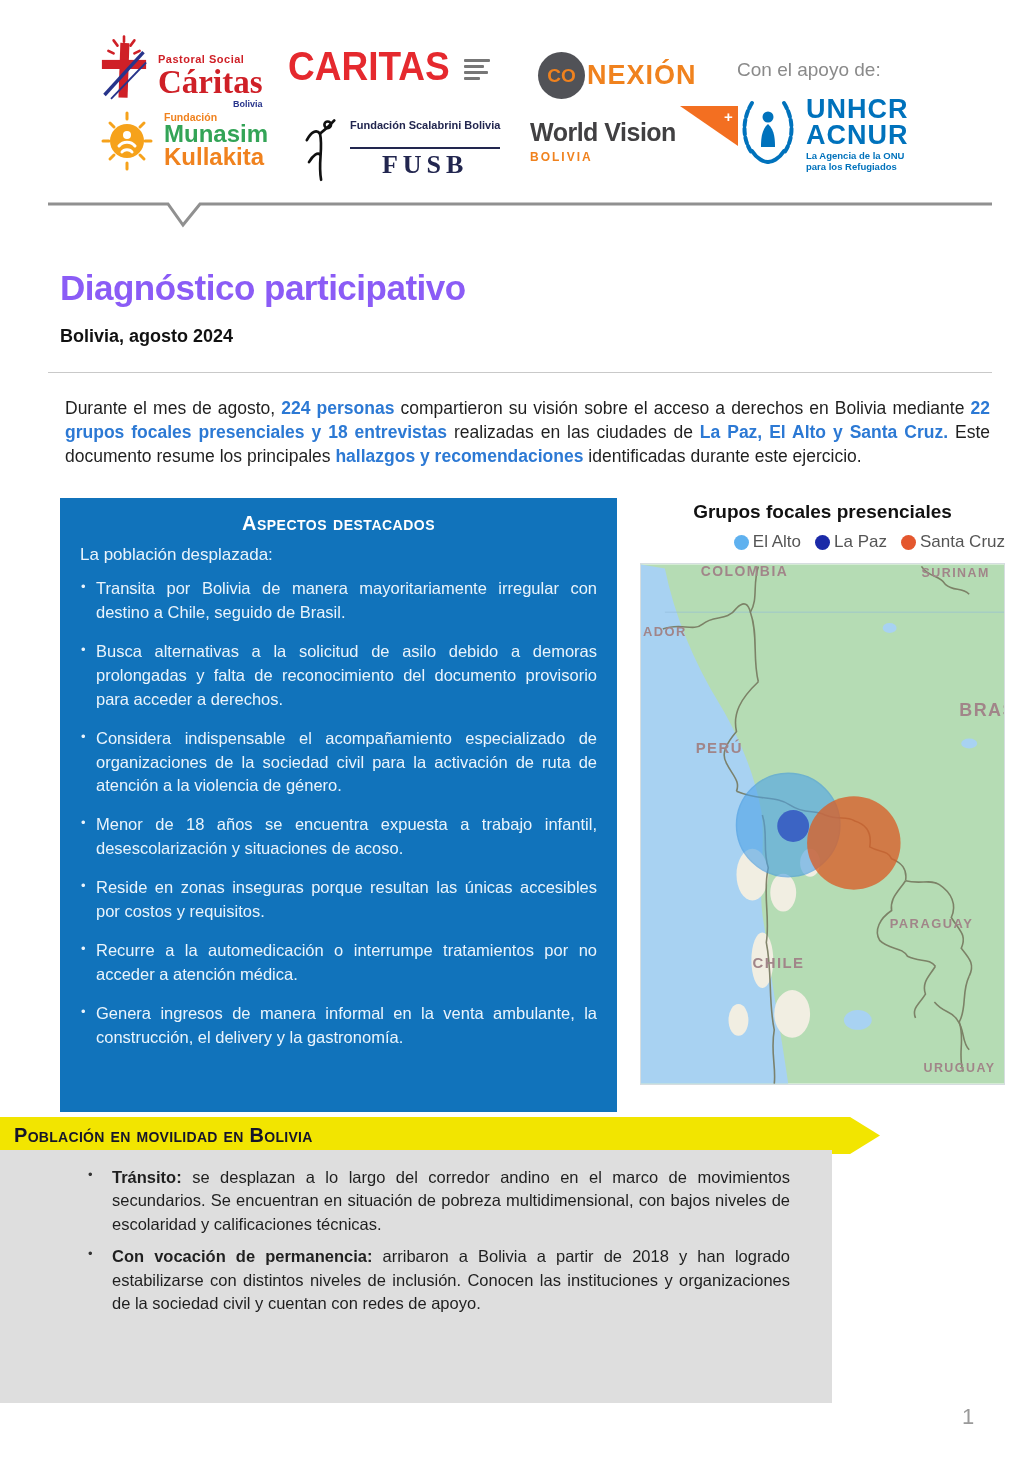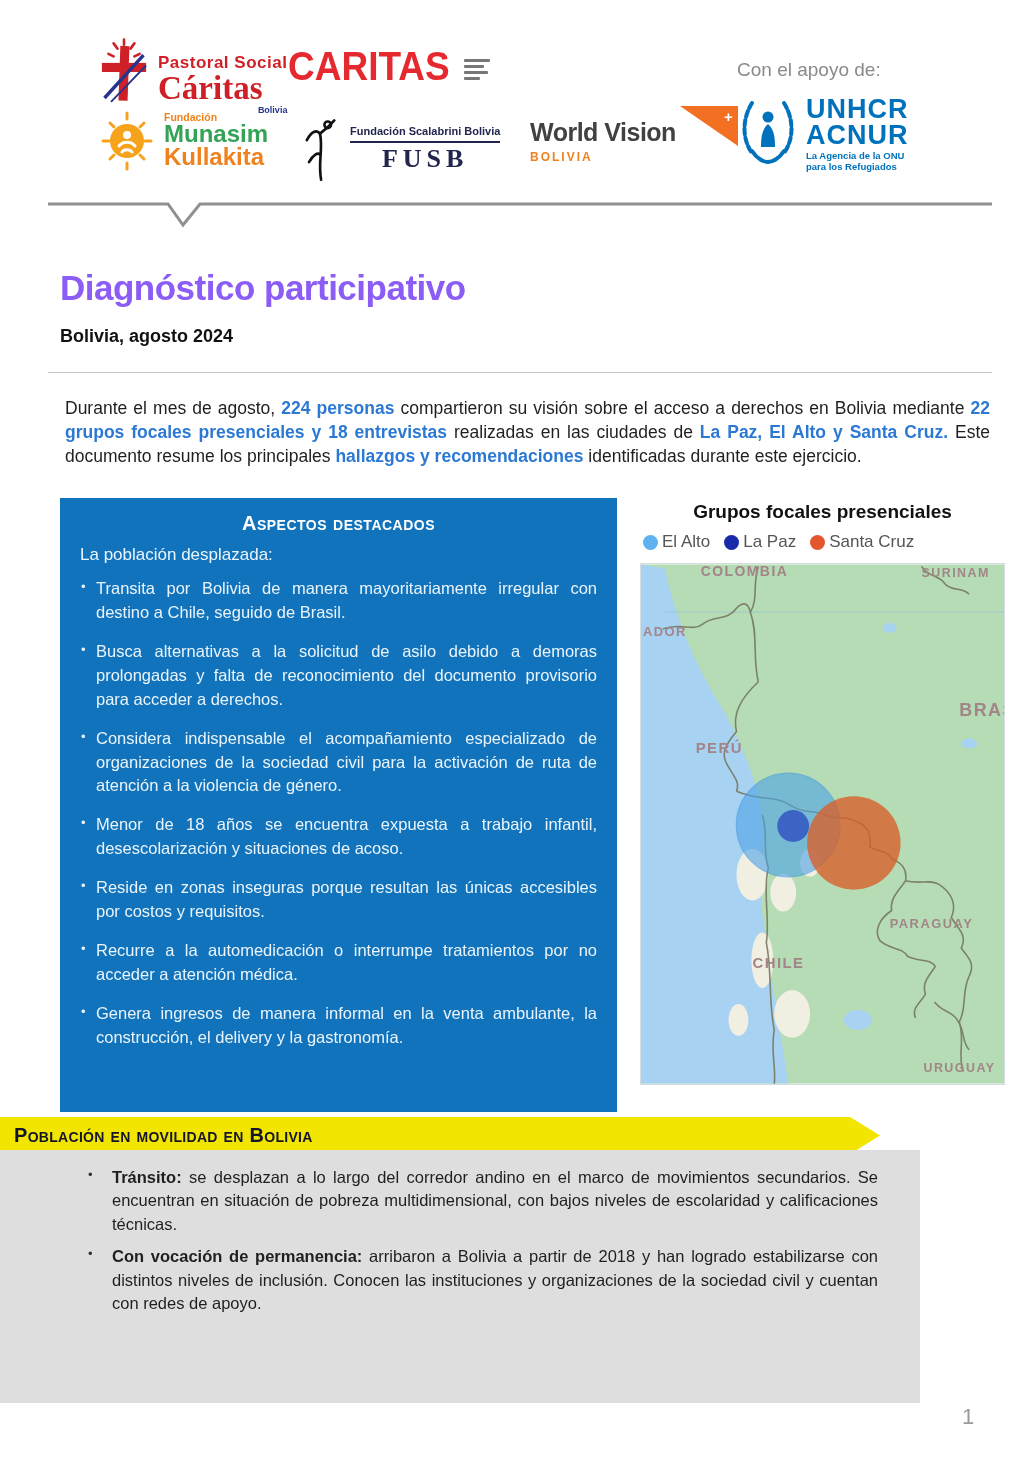--- a/index.html
+++ b/index.html
@@ -3,36 +3,36 @@
 <meta charset="utf-8">
 <style>
   html,body{margin:0;padding:0;background:#ffffff;}
   .page{position:relative;width:1024px;height:1479px;background:#fff;overflow:hidden;
         font-family:"Liberation Sans",sans-serif;color:#1a1a1a;}
   .abs{position:absolute;}
 
   
   .logo{display:flex;align-items:center;gap:8px;}
   .caritas1-txt{line-height:1;}
-  .caritas1-top{font-size:17px;font-weight:bold;color:#cf2027;letter-spacing:.5px;margin-top:24px;}
+  .caritas1-top{font-size:11px;font-weight:bold;color:#cf2027;letter-spacing:.5px;margin-top:24px;}
   .caritas1-name{font-family:"Liberation Serif",serif;font-size:33px;font-weight:bold;color:#cf2027;line-height:1.05;}
   .caritas1-sub{font-size:9px;color:#27348b;font-weight:bold;text-align:right;}
   .caritas2-name{font-size:37px;font-weight:900;color:#e5292e;letter-spacing:0px;transform:scaleY(1.08);}
   .mini-block{display:flex;flex-direction:column;gap:3px;margin-left:6px;margin-top:4px;}
   .mini-block i{display:block;height:3px;background:#777;border-radius:1px;}
   .conexion-circle{width:47px;height:47px;border-radius:50%;background:#515257;color:#f0821e;
       display:flex;align-items:center;justify-content:center;font-size:19px;font-weight:900;flex:0 0 47px;}
   .conexion-rest{font-size:27px;font-weight:900;color:#f0821e;letter-spacing:1px;margin-left:-6px;}
   .apoyo{font-size:19px;color:#8a8a8a;}
   .munasim-txt{line-height:.95;}
   .munasim-top{font-size:10.5px;font-weight:bold;color:#f0821e;}
   .munasim-l1{font-size:24px;font-weight:800;color:#33a457;}
   .munasim-l2{font-size:24px;font-weight:800;color:#f0821e;}
   .fusb-txt{text-align:center;}
-  .fusb-top{font-size:11px;font-weight:bold;color:#22264f;border-bottom:2px solid #22264f;padding-bottom:4px;white-space:nowrap;}
+  .fusb-top{font-size:11px;font-weight:bold;color:#22264f;border-bottom:2px solid #22264f;padding-bottom:16px;white-space:nowrap;}
   .fusb-name{font-family:"Liberation Serif",serif;font-size:26px;font-weight:bold;color:#22264f;letter-spacing:5px;margin-top:1px;}
   .wv{display:block;}
   .wv-row{display:flex;align-items:flex-start;}
   .wv-name{font-size:25px;font-weight:bold;color:#414042;letter-spacing:-.5px;white-space:nowrap;}
   .wv-sub{font-size:12px;font-weight:bold;color:#f0821e;letter-spacing:2px;margin-top:3px;}
   .unhcr-txt{line-height:.95;}
   .unhcr-l{font-size:27px;font-weight:900;color:#0072bc;letter-spacing:1px;}
   .unhcr-tag{font-size:9.5px;font-weight:bold;color:#0072bc;line-height:1.15;margin-top:3px;}
 
   
@@ -103,20 +103,24 @@
   <div class="abs logo" style="left:288px;top:46px;">
     <div class="caritas2-name">CARITAS</div>
     <div class="mini-block">
       <i style="width:26px;"></i>
         <i style="width:20px;"></i>
         <i style="width:24px;"></i>
         <i style="width:16px;"></i>
     </div>
   </div>
 
+  <div class="abs logo" style="left:538px;top:52px;">
+    <span class="conexion-circle">CO</span>
+    <span class="conexion-rest">NEXIÓN</span>
+  </div>
 
   <div class="abs apoyo" style="left:737px;top:59px;">Con el apoyo de:</div>
 
   <div class="abs logo" style="left:100px;top:110px;">
     <svg width="56" height="62" viewBox="0 0 56 62">
       <g stroke="#f6a21b" stroke-width="3" stroke-linecap="round">
         <line x1="27" y1="3" x2="27" y2="9"></line>
           <line x1="27" y1="53" x2="27" y2="59"></line>
         <line x1="3" y1="31" x2="9" y2="31"></line>
           <line x1="45" y1="31" x2="51" y2="31"></line>
@@ -205,21 +209,21 @@
         <li>Busca alternativas a la solicitud de asilo debido a demoras prolongadas y falta de reconocimiento del documento provisorio para acceder a derechos.</li>
         <li>Considera indispensable el acompañamiento especializado de organizaciones de la sociedad civil para la activación de ruta de atención a la violencia de género.</li>
         <li>Menor de 18 años se encuentra expuesta a trabajo infantil, desescolarización y situaciones de acoso.</li>
         <li>Reside en zonas inseguras porque resultan las únicas accesibles por costos y requisitos.</li>
         <li>Recurre a la automedicación o interrumpe tratamientos por no acceder a atención médica.</li>
         <li>Genera ingresos de manera informal en la venta ambulante, la construcción, el delivery y la gastronomía.</li>
       </ul>
   </div>
 
   <div class="abs map-title" style="left:640px;top:501px;width:365px;">Grupos focales presenciales</div>
-  <div class="abs map-legend" style="left:643px;top:532px;width:362px;">
+  <div class="abs map-legend" style="left:643px;top:532px;width:362px;justify-content:flex-end;">
       <span class="lg-item">
         <span class="dot" style="background: rgb(95, 177, 239);"></span>
         <span>El Alto</span>
       </span>
       <span class="lg-item">
         <span class="dot" style="background: rgb(27, 42, 168);"></span>
         <span>La Paz</span>
       </span>
       <span class="lg-item">
         <span class="dot" style="background: rgb(228, 87, 46);"></span>
@@ -275,21 +279,21 @@
       <text class="map-label" x="55" y="190" font-size="15">PERÚ</text>
       <text class="map-label" x="320" y="152" font-size="18">BRASIL</text>
       <text class="map-label" x="112" y="406" font-size="15" letter-spacing="3">CHILE</text>
       <text class="map-label" x="250" y="366" font-size="13">PARAGUAY</text>
       <text class="map-label" x="284" y="510" font-size="12.5">URUGUAY</text>
     </g>
   </svg>
 
   <div class="abs banner" style="left:0;top:1117px;width:880px;">Población en movilidad en Bolivia</div>
 
-  <div class="abs graybox" style="left:0;top:1150px;width:920px;height:253px;">
+  <div class="abs graybox" style="left:0;top:1150px;width:832px;height:253px;">
     <ul class="plain">
         <li><b>Tránsito:</b> se desplazan a lo largo del corredor andino en el marco de movimientos secundarios. Se encuentran en situación de pobreza multidimensional, con bajos niveles de escolaridad y calificaciones técnicas.</li>
         <li><b>Con vocación de permanencia:</b> arribaron a Bolivia a partir de 2018 y han logrado estabilizarse con distintos niveles de inclusión. Conocen las instituciones y organizaciones de la sociedad civil y cuentan con redes de apoyo.</li>
       </ul>
   </div>
 
   <div class="abs pagenum" style="left:962px;top:1404px;">1</div>
 
 </div>
 

